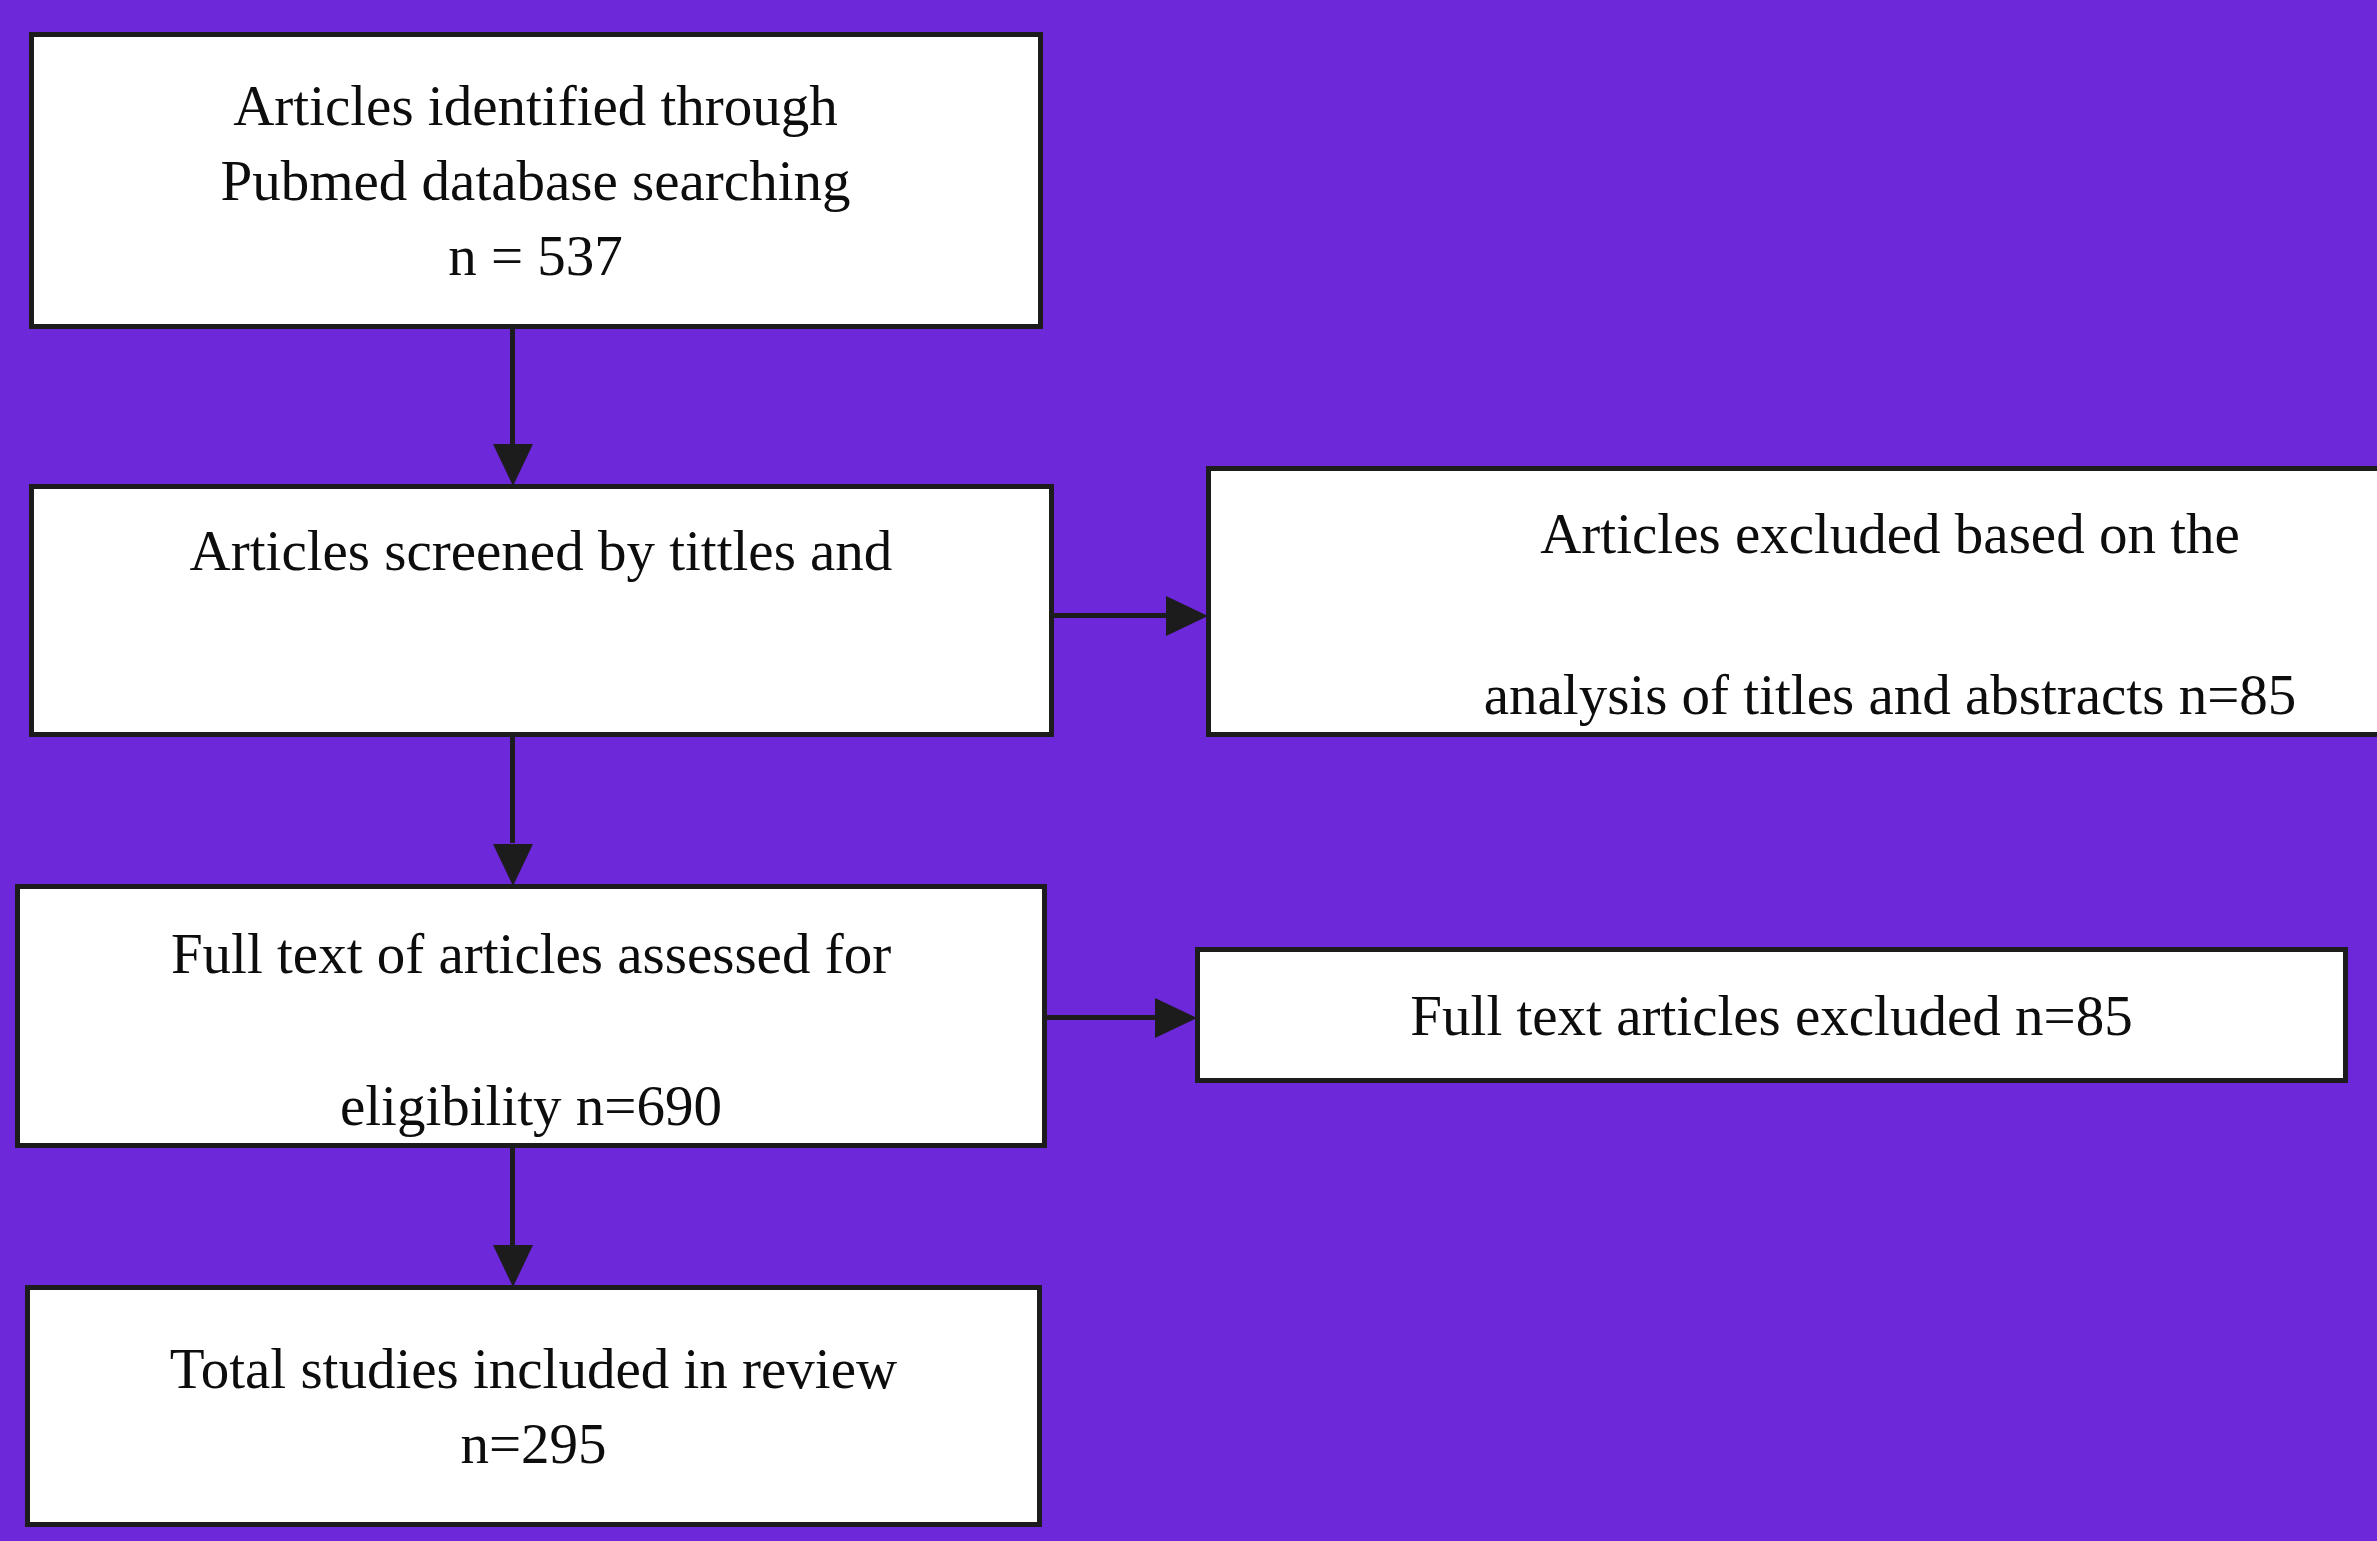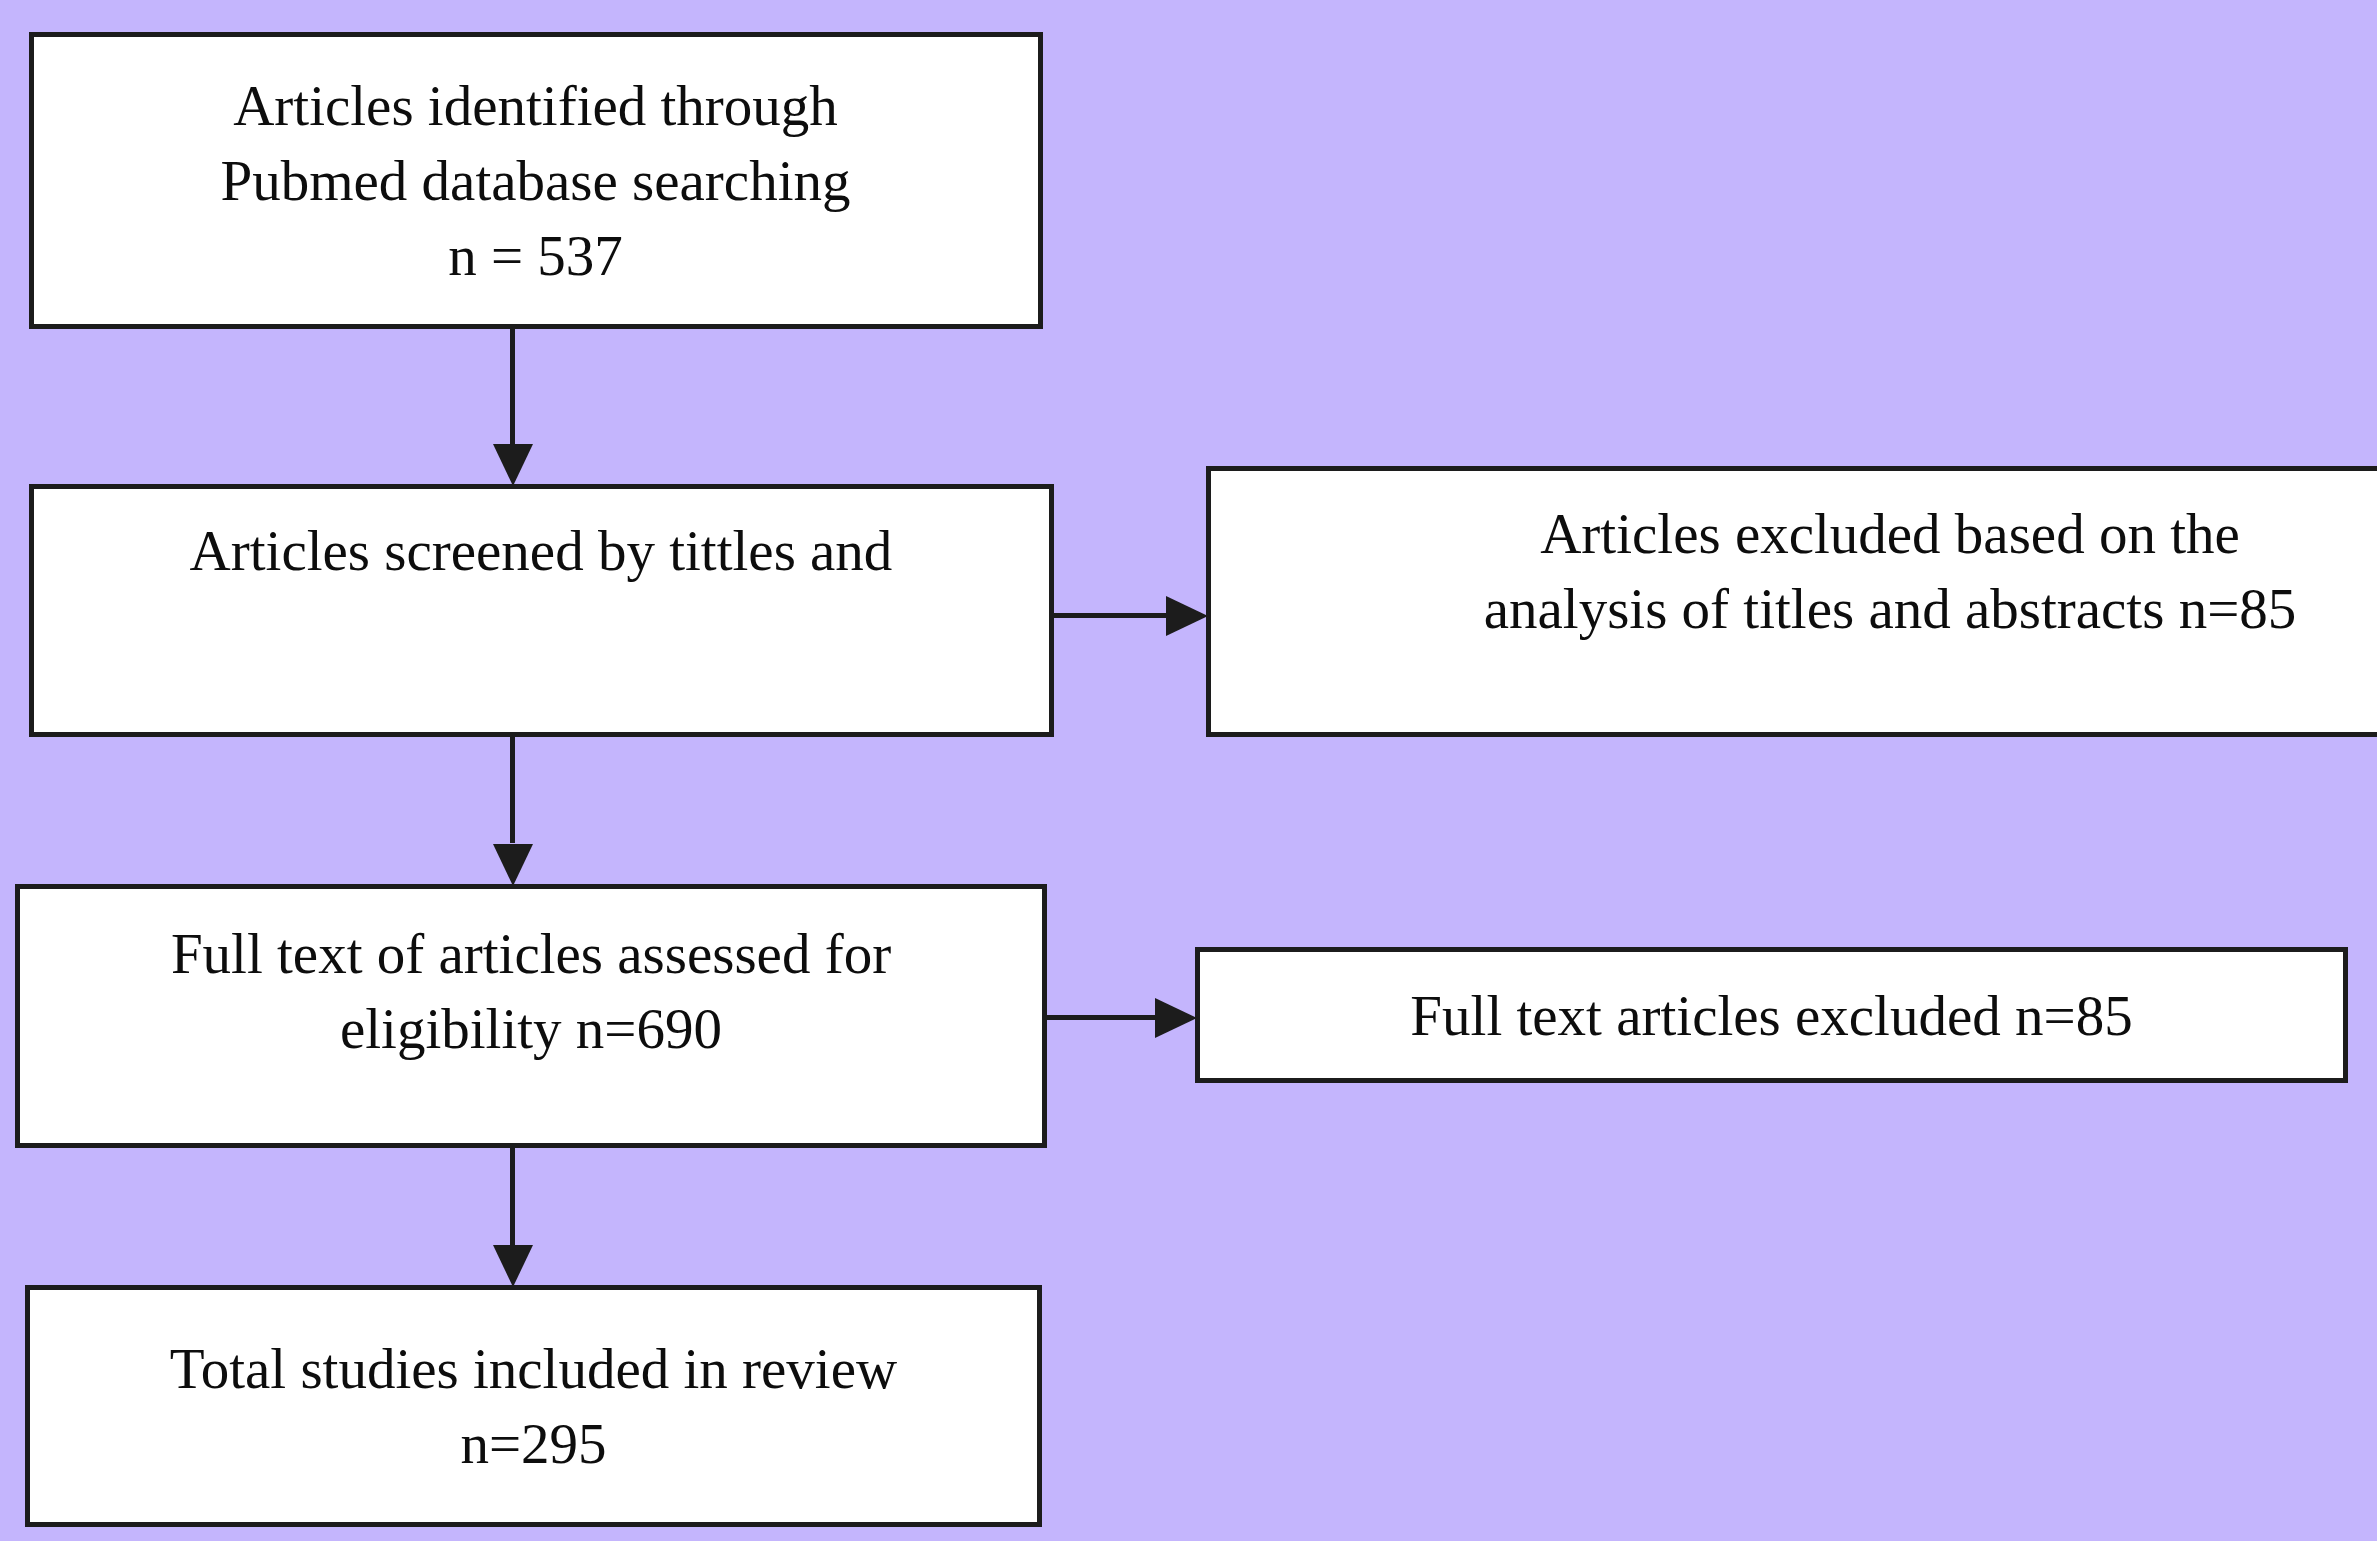--- a/index.html
+++ b/index.html
@@ -1,37 +1,37 @@
 <!DOCTYPE html>
 <html style="font-size:13.4px"><head>
 <meta charset="utf-8">
 <style>
   html, body { margin: 0; padding: 0; background: #ffffff; }
   .canvas {
     position: relative;
     width: 2377px;
     height: 1541px;
-    background: #c4b5fd;
+    background: #6d28d9;
     font-family: "Liberation Serif", "DejaVu Serif", serif;
     color: #0d0d0d;
   }
   .box {
     position: absolute;
     box-sizing: border-box;
     border: 5.9px solid #1c1c1c;
     background: #ffffff;
     display: flex;
     flex-direction: column;
     align-items: center;
     text-align: center;
     font-size: 57px;
     line-height: 75px;
   }
   .box.v-center { justify-content: center; }
-  .box.v-top    { justify-content: flex-start; }
+  .box.v-top    { justify-content: space-between; }
   .line { width: 100%; white-space: nowrap; }
   .stem-v { position: absolute; width: 5px;  background: #1c1c1c; }
   .stem-h { position: absolute; height: 5px; background: #1c1c1c; }
   .head-down {
     position: absolute; width: 0; height: 0;
     border-left: 20px solid transparent;
     border-right: 20px solid transparent;
     border-top: 42px solid #1c1c1c;
   }
   .head-right {

